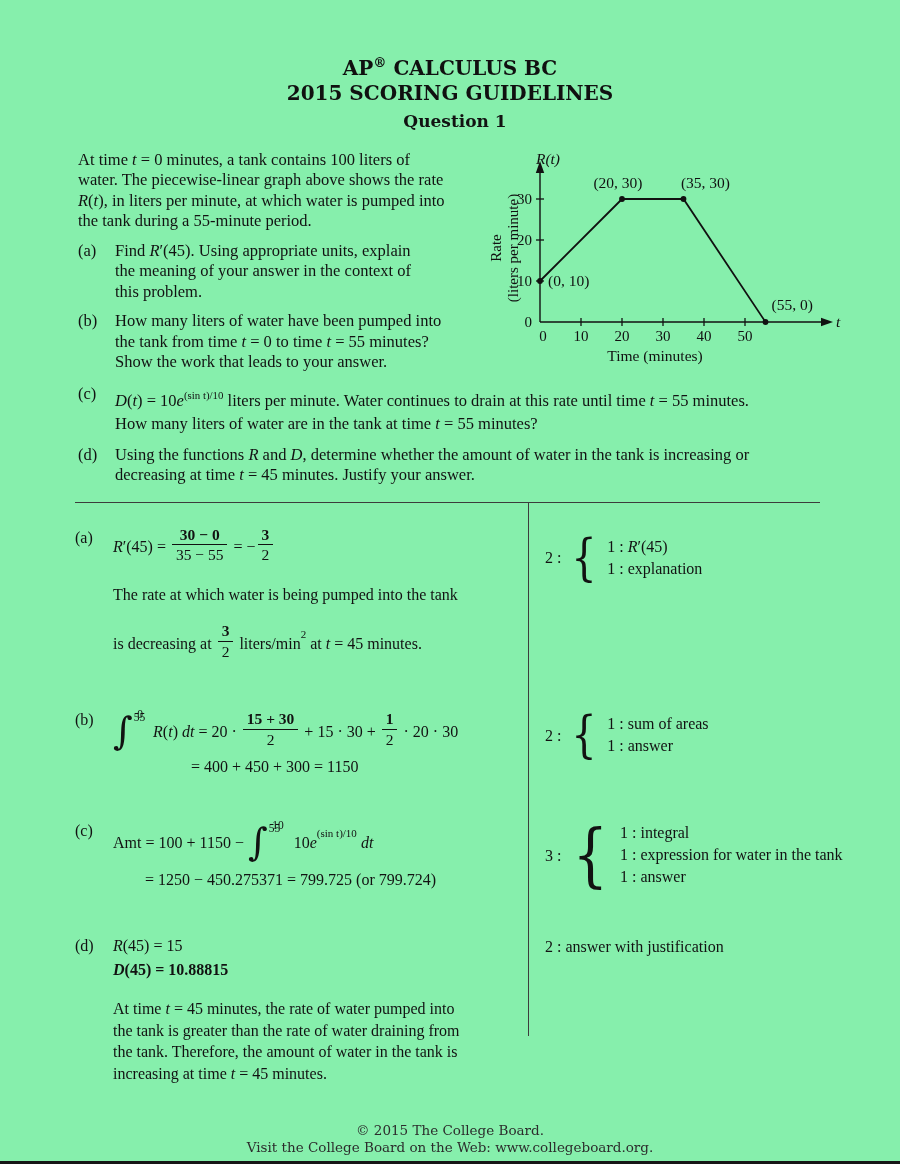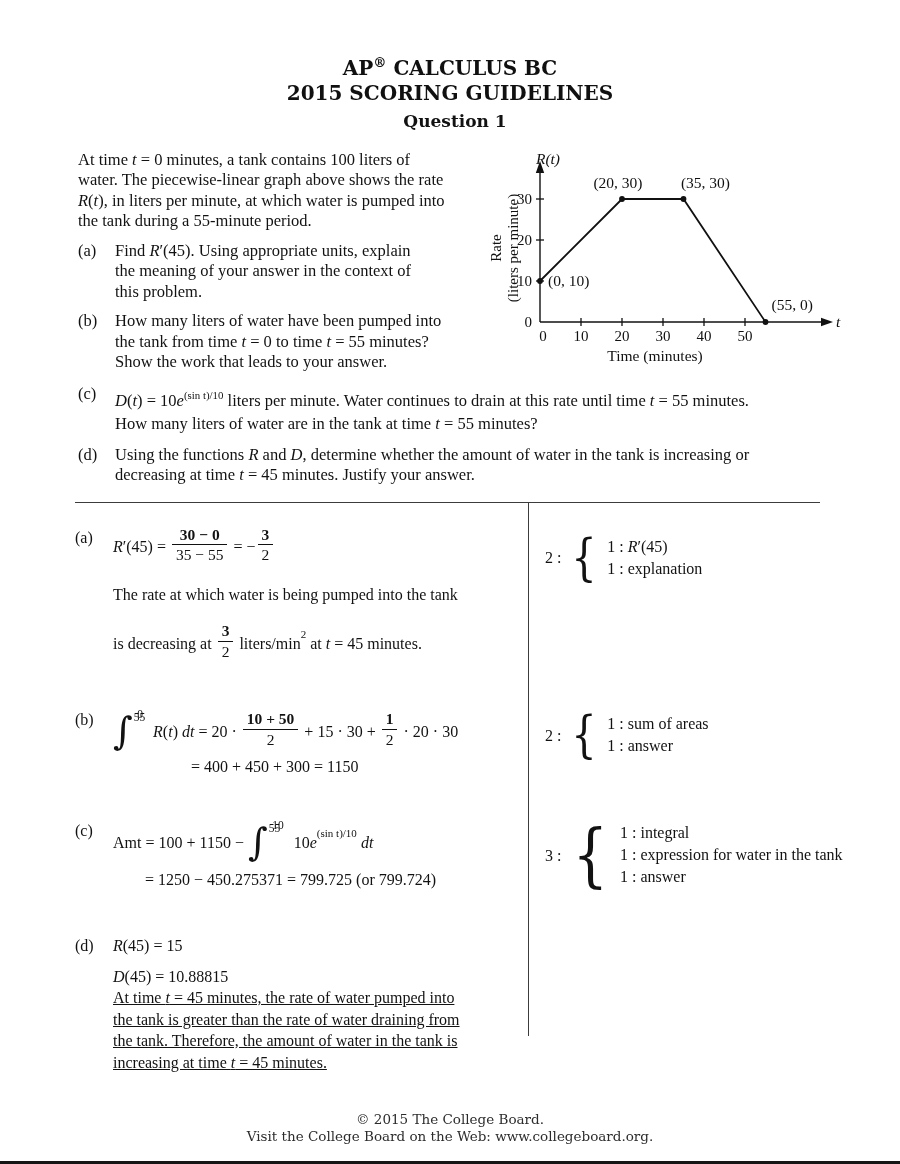--- a/index.html
+++ b/index.html
@@ -1,17 +1,17 @@
 <!DOCTYPE html>
 <html><head>
 <meta charset="utf-8">
 <style>
   * { margin:0; padding:0; box-sizing:border-box; }
   html,body { background:#e9e9e9; }
-  .page { width:900px; height:1164px; background:#ffffff; margin:0 auto; position:relative;
+  .page { width:900px; height:1164px; background:#86efac; margin:0 auto; position:relative;
           border-bottom:3px solid #161616; overflow:hidden; color:#121212; }
 
   
   .hdr { padding-top:50px; text-align:center; }
   .t1,.t2 { font-family:"DejaVu Serif",serif; font-weight:700; font-size:20px; line-height:25px; color:#101010; }
   .q  { margin-top:5px; font-family:"DejaVu Serif",serif; font-weight:700; font-size:17px;padding-left:10px; }
 
   
   .problem { margin:19px 77px 0 78px; font-family:"Liberation Serif",serif; font-size:16.5px; line-height:20.5px; }
   .prob-top { display:flex; }
@@ -48,22 +48,22 @@
   .sitem { display:flex; }
   .slabel { width:38px; flex:none; }
   .row-a { padding-top:24px; }
   .a-text1 { margin-top:18px; }
   .a-text2 { margin-top:18px; }
   .row-b { margin-top:46px; }
   .row-c { margin-top:43px; }
   .row-d { margin-top:45px; }
   .ind78 { margin-left:78px; margin-top:3px; }
   .ind32 { margin-left:32px; margin-top:5px; }
-  .dline2 { margin-top:10px; }
-  .dpara { line-height:21.5px;text-decoration:underline; }
+  .dline2 { margin-top:3px;font-weight:bold; }
+  .dpara { margin-top:18px; line-height:21.5px; }
   .sc-a { margin-top:9px; } .sc-b { margin-top:4px; } .sc-c { margin-top:2px; } .sc-d { margin-top:1px; }
   .score { display:flex; align-items:center; gap:7px; }
   .score-n { flex:none; }
   .brace { font-family:"DejaVu Serif",serif; line-height:0; transform:scaleX(0.8); flex:none; }
   .b2 { font-size:50px; } .b3 { font-size:70px; }
   .score-lines { display:flex; flex-direction:column; line-height:22px; }
 
   
   .footer { margin-top:38px; text-align:center; font-family:"DejaVu Serif",serif;
             font-size:13.5px; line-height:17px; color:#2c2c2c; }
@@ -221,21 +221,21 @@
                   <span class="ilo">0</span>
                 </span>
               </span>
               <span class="m m-it">R</span>
               <span class="m">(</span>
               <span class="m m-it">t</span>
               <span class="m">) </span>
               <span class="m m-it">dt</span>
               <span class="m"> = 20 · </span>
               <span class="frac">
-                <span class="fn">10 + 50</span>
+                <span class="fn">15 + 30</span>
                 <span class="fd">2</span>
               </span>
               <span class="m"> + 15 · 30 + </span>
               <span class="frac">
                 <span class="fn">1</span>
                 <span class="fd">2</span>
               </span>
               <span class="m"> · 20 · 30</span>
             </div>
           <div class="mline ind78"><span class="m">= 400 + 450 + 300 = 1150</span></div>
@@ -295,20 +295,25 @@
           <div class="mline"><span class="m m-it">R</span><span class="m">(45) = 15</span></div>
           <div class="mline dline2"><span class="m m-it">D</span><span class="m">(45) = 10.88815</span></div>
           <div class="dpara">
             <span class="pline"><span class="m">At time </span><span class="m m-it">t</span><span class="m"> = 45 minutes, the rate of water pumped into</span></span>
             <span class="pline"><span class="m">the tank is greater than the rate of water draining from</span></span>
             <span class="pline"><span class="m">the tank. Therefore, the amount of water in the tank is</span></span>
             <span class="pline"><span class="m">increasing at time </span><span class="m m-it">t</span><span class="m"> = 45 minutes.</span></span>
           </div>
         </div>
       </div>
+      <div class="scorecell">
+        <div class="score sc-d">
+          <span>2 : answer with justification</span>
+        </div>
+      </div>
     </div>
   </div>
 
   <div class="footer">
     <div>© 2015 The College Board.</div>
     <div>Visit the College Board on the Web: www.collegeboard.org.</div>
   </div>
 
 </div>
 

